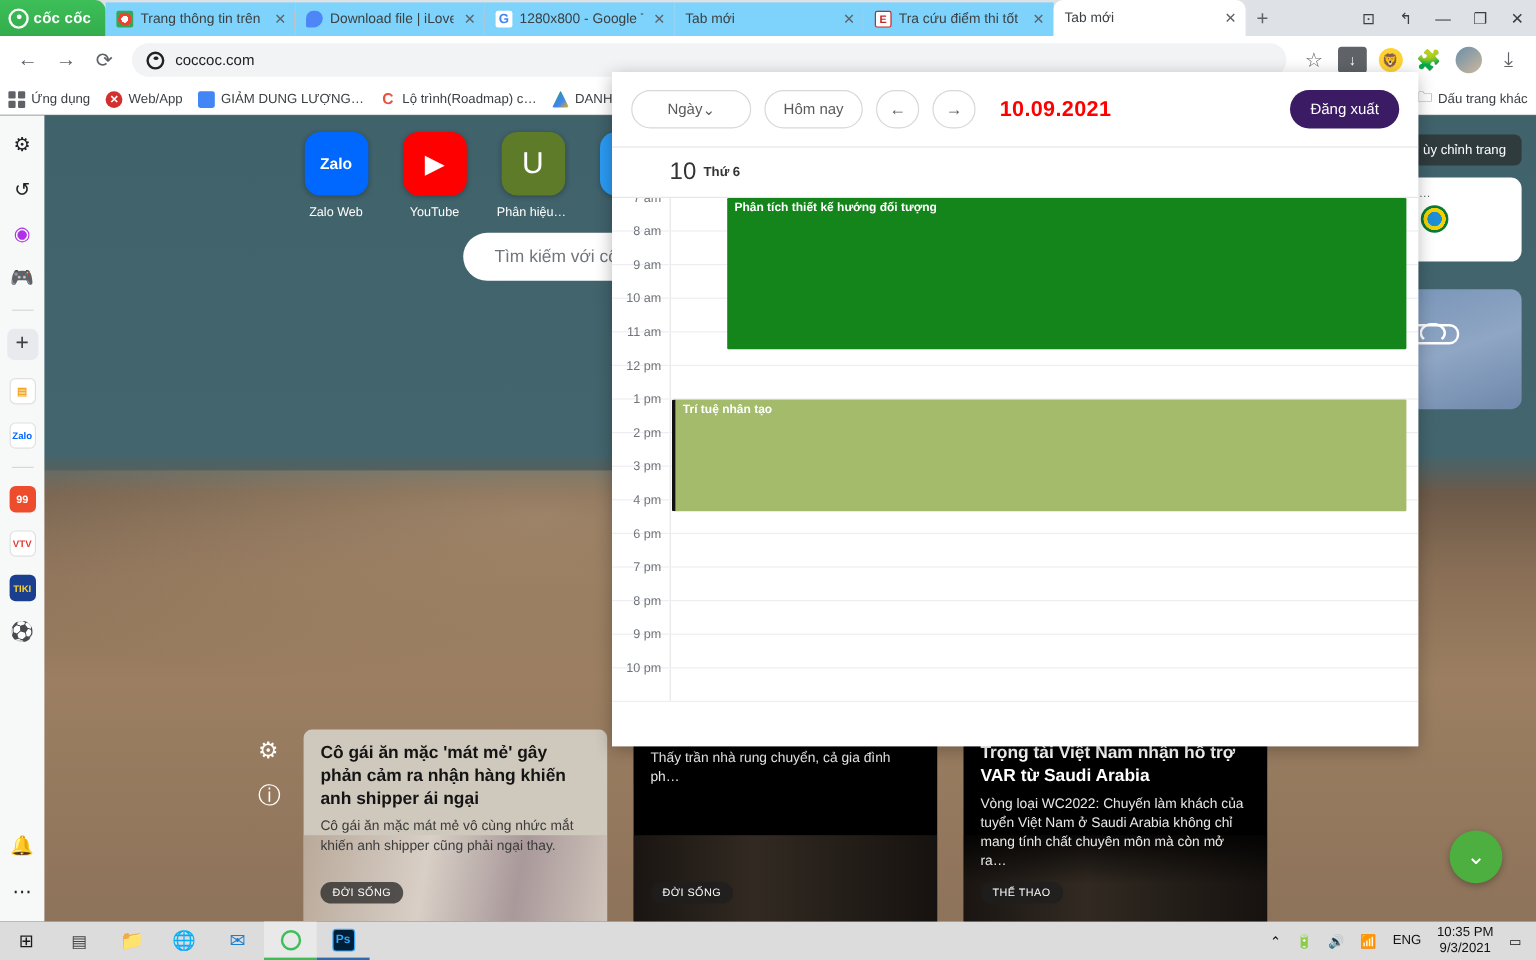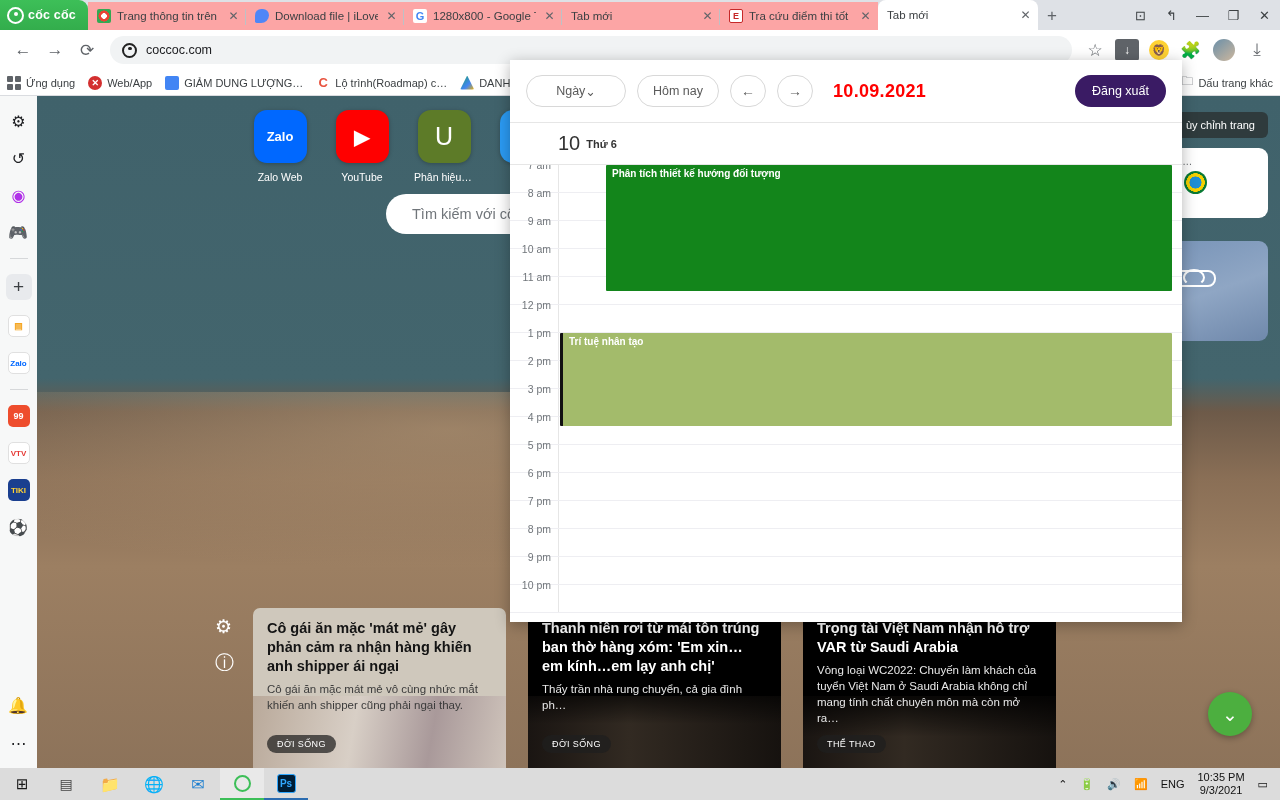--- a/index.html
+++ b/index.html
@@ -21,21 +21,21 @@
     display:flex; align-items:center; gap:4px; padding-left:7px;
     border-top-right-radius:9px;
   }
   .cc-mark { width:17px; height:17px; border-radius:50%; border:2px solid #fff; position:relative; flex:none;}
   .cc-mark:after{content:""; position:absolute; left:5px; top:3px; width:4px;height:4px;border-radius:50%;background:#fff;}
   .cc-text { color:#fff; font-size:12.5px; font-weight:bold; letter-spacing:.2px; }
 
   .tab {
     position:relative; height:28px; display:flex; align-items:center;
     padding:0 5px 0 9px; gap:6px; min-width:0;
-    background:#fca5a5; color:#3c4043; font-size:11.5px;
+    background:#7dd3fc; color:#3c4043; font-size:11.5px;
   }
   .tab.active { background:#fff; border-top-left-radius:8px; border-top-right-radius:8px; height:30px;}
   .tab .favi { width:14px; height:14px; flex:none; border-radius:2px; display:flex; align-items:center; justify-content:center; font-size:9px; color:#fff; font-weight:bold;}
   .tab .ttl { white-space:nowrap; overflow:hidden; flex:1; }
   .tab .x { width:15px; height:15px; flex:none; display:flex; align-items:center; justify-content:center; font-size:12px; color:#5f6368; }
   .tab .sep { position:absolute; right:0; top:7px; height:16px; width:1px; background:#bdc1c6; }
   .newtab-btn { width:28px; height:28px; display:flex; align-items:center; justify-content:center; font-size:17px; color:#5f6368; }
   .wincontrols { margin-left:auto; display:flex; align-items:center; height:30px; }
   .wc { width:31px; height:30px; display:flex; align-items:center; justify-content:center; color:#3c4043; font-size:13px;}
 
@@ -327,21 +327,20 @@
         <div class="photo"></div>
         <div class="inner">
           <h3>Cô gái ăn mặc 'mát mẻ' gây phản cảm ra nhận hàng khiến anh shipper ái ngại</h3>
           <p>Cô gái ăn mặc mát mẻ vô cùng nhức mắt khiến anh shipper cũng phải ngại thay.</p>
         </div>
         <div class="chip">ĐỜI SỐNG</div>
       </div>
       <div class="ncard dark">
         <div class="photo"></div>
         <div class="inner">
-          <h3>Thanh niên rơi từ mái tôn trúng ban thờ hàng xóm: 'Em xin… em kính…em lạy anh chị'</h3>
           <p>Thấy trần nhà rung chuyển, cả gia đình ph…</p>
         </div>
         <div class="chip">ĐỜI SỐNG</div>
       </div>
       <div class="ncard dark">
         <div class="photo"></div>
         <div class="inner">
           <h3>Trọng tài Việt Nam nhận hỗ trợ VAR từ Saudi Arabia</h3>
           <p>Vòng loại WC2022: Chuyến làm khách của tuyển Việt Nam ở Saudi Arabia không chỉ mang tính chất chuyên môn mà còn mở ra…</p>
         </div>
@@ -403,24 +402,20 @@
           <div class="hour-row">
             <div class="hour-lbl">2 pm</div>
             <div class="hour-cell"></div>
           </div>
           <div class="hour-row">
             <div class="hour-lbl">3 pm</div>
             <div class="hour-cell"></div>
           </div>
           <div class="hour-row">
             <div class="hour-lbl">4 pm</div>
-            <div class="hour-cell"></div>
-          </div>
-          <div class="hour-row">
-            <div class="hour-lbl">5 pm</div>
             <div class="hour-cell"></div>
           </div>
           <div class="hour-row">
             <div class="hour-lbl">6 pm</div>
             <div class="hour-cell"></div>
           </div>
           <div class="hour-row">
             <div class="hour-lbl">7 pm</div>
             <div class="hour-cell"></div>
           </div>

